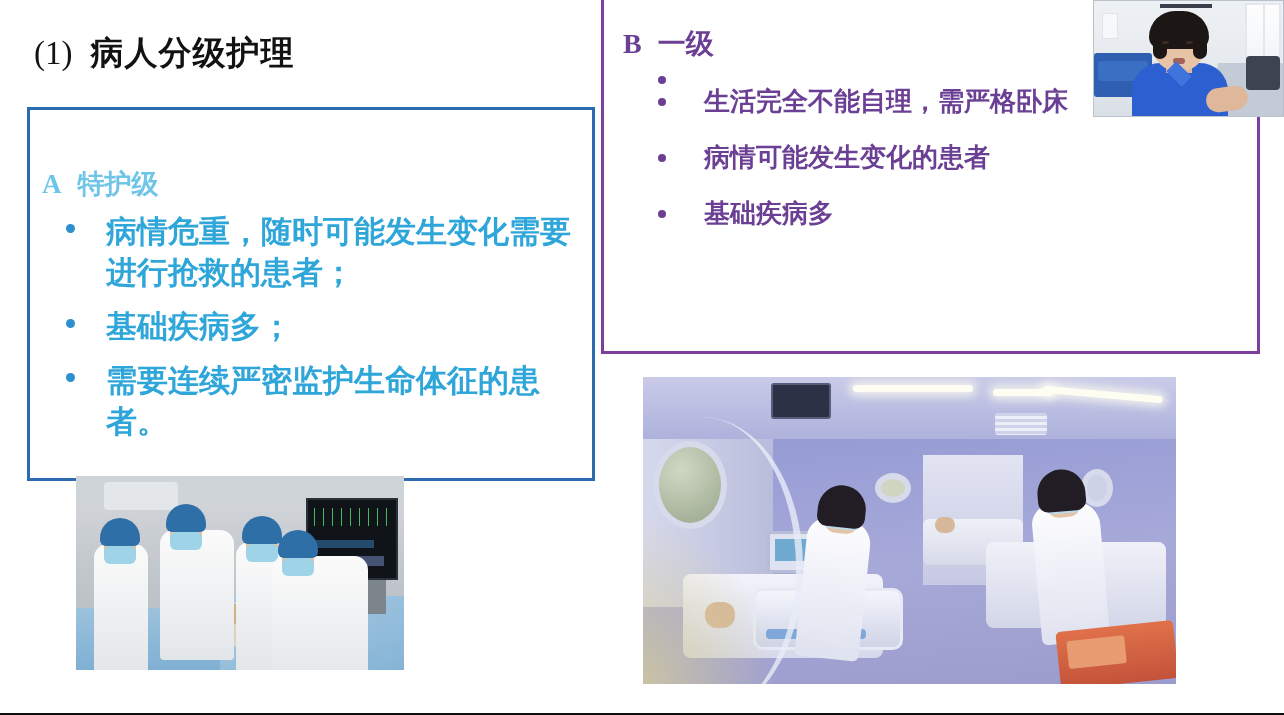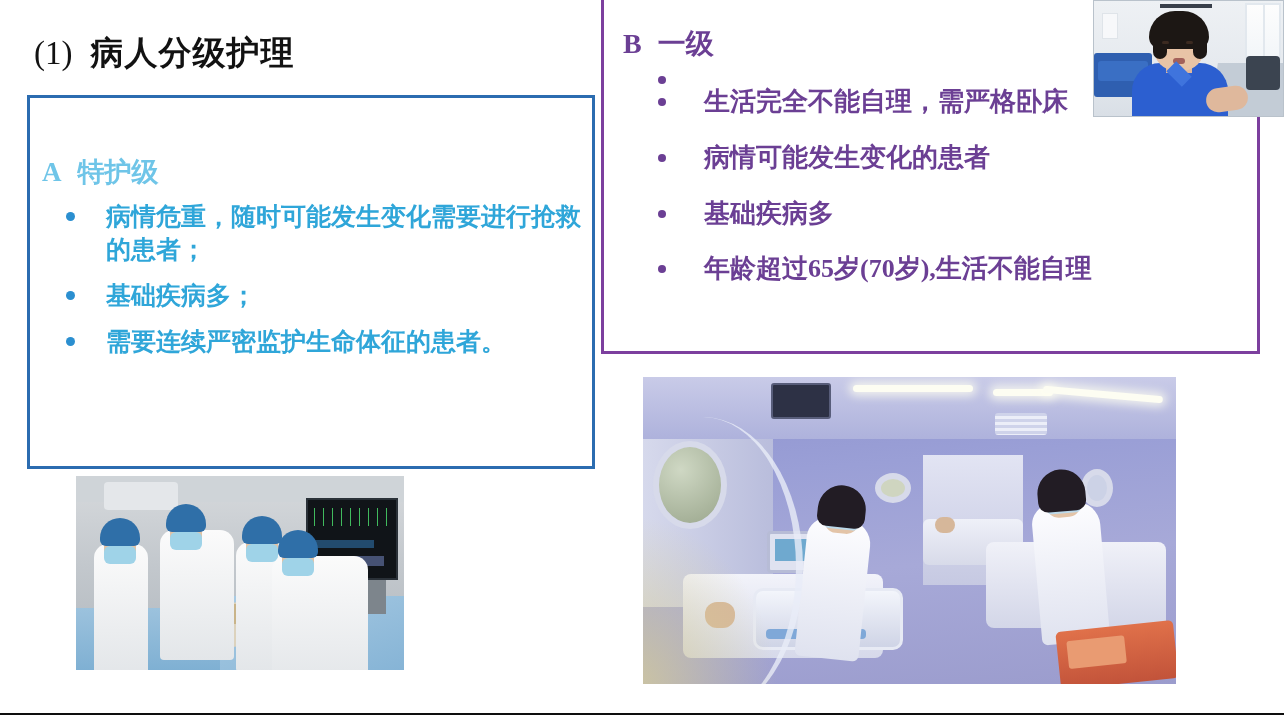--- a/index.html
+++ b/index.html
@@ -34,21 +34,21 @@
     white-space: nowrap;
     font-family: "Liberation Serif", "DejaVu Serif", serif;
   }
   .slide-title .num { font-weight: 500; letter-spacing: 0; }
   .slide-title .ttl { margin-left: 18px; }
 
   
   .panel-blue {
     position: absolute;
     left: 27px;
-    top: 95px;
+    top: 107px;
     width: 568px;
     height: 374px;
     border: 3px solid #2b6cb0;
     background: #ffffff;
   }
 
   .heading-a {
     position: absolute;
     left: 12px;
     top: 56px;
@@ -65,21 +65,21 @@
     position: absolute;
     left: 8px;
     top: 102px;
     width: 560px;
     list-style: none;
   }
   .blue-list li {
     position: relative;
     padding-left: 68px;
     margin-bottom: 13px;
-    font-size: 25px;
+    font-size: 31px;
     line-height: 1.32;
     color: #2fa6d9;
     font-weight: 700;
     font-family: "Liberation Serif", "DejaVu Serif", serif;
   }
   .blue-list li .bullet {
     position: absolute;
     left: 28px;
     top: 12px;
     width: 9px;
@@ -389,24 +389,20 @@
         <span>生活完全不能自理，需严格卧床</span>
       </li>
       <li>
         <span class="bullet"></span>
         <span>病情可能发生变化的患者</span>
       </li>
       <li>
         <span class="bullet"></span>
         <span>基础疾病多</span>
       </li>
-      <li>
-        <span class="bullet"></span>
-        <span>年龄超过65岁(70岁),生活不能自理</span>
-      </li>
     </ul>
   </div>
 
   <div class="photo photo-icu-team">
     <div class="t-bg"></div>
     <div class="t-ceil"></div>
     <div class="t-lamp"></div>
     <div class="t-bedsheet"></div>
     <div class="t-bedsheet2"></div>
     <div class="t-patient"></div>

